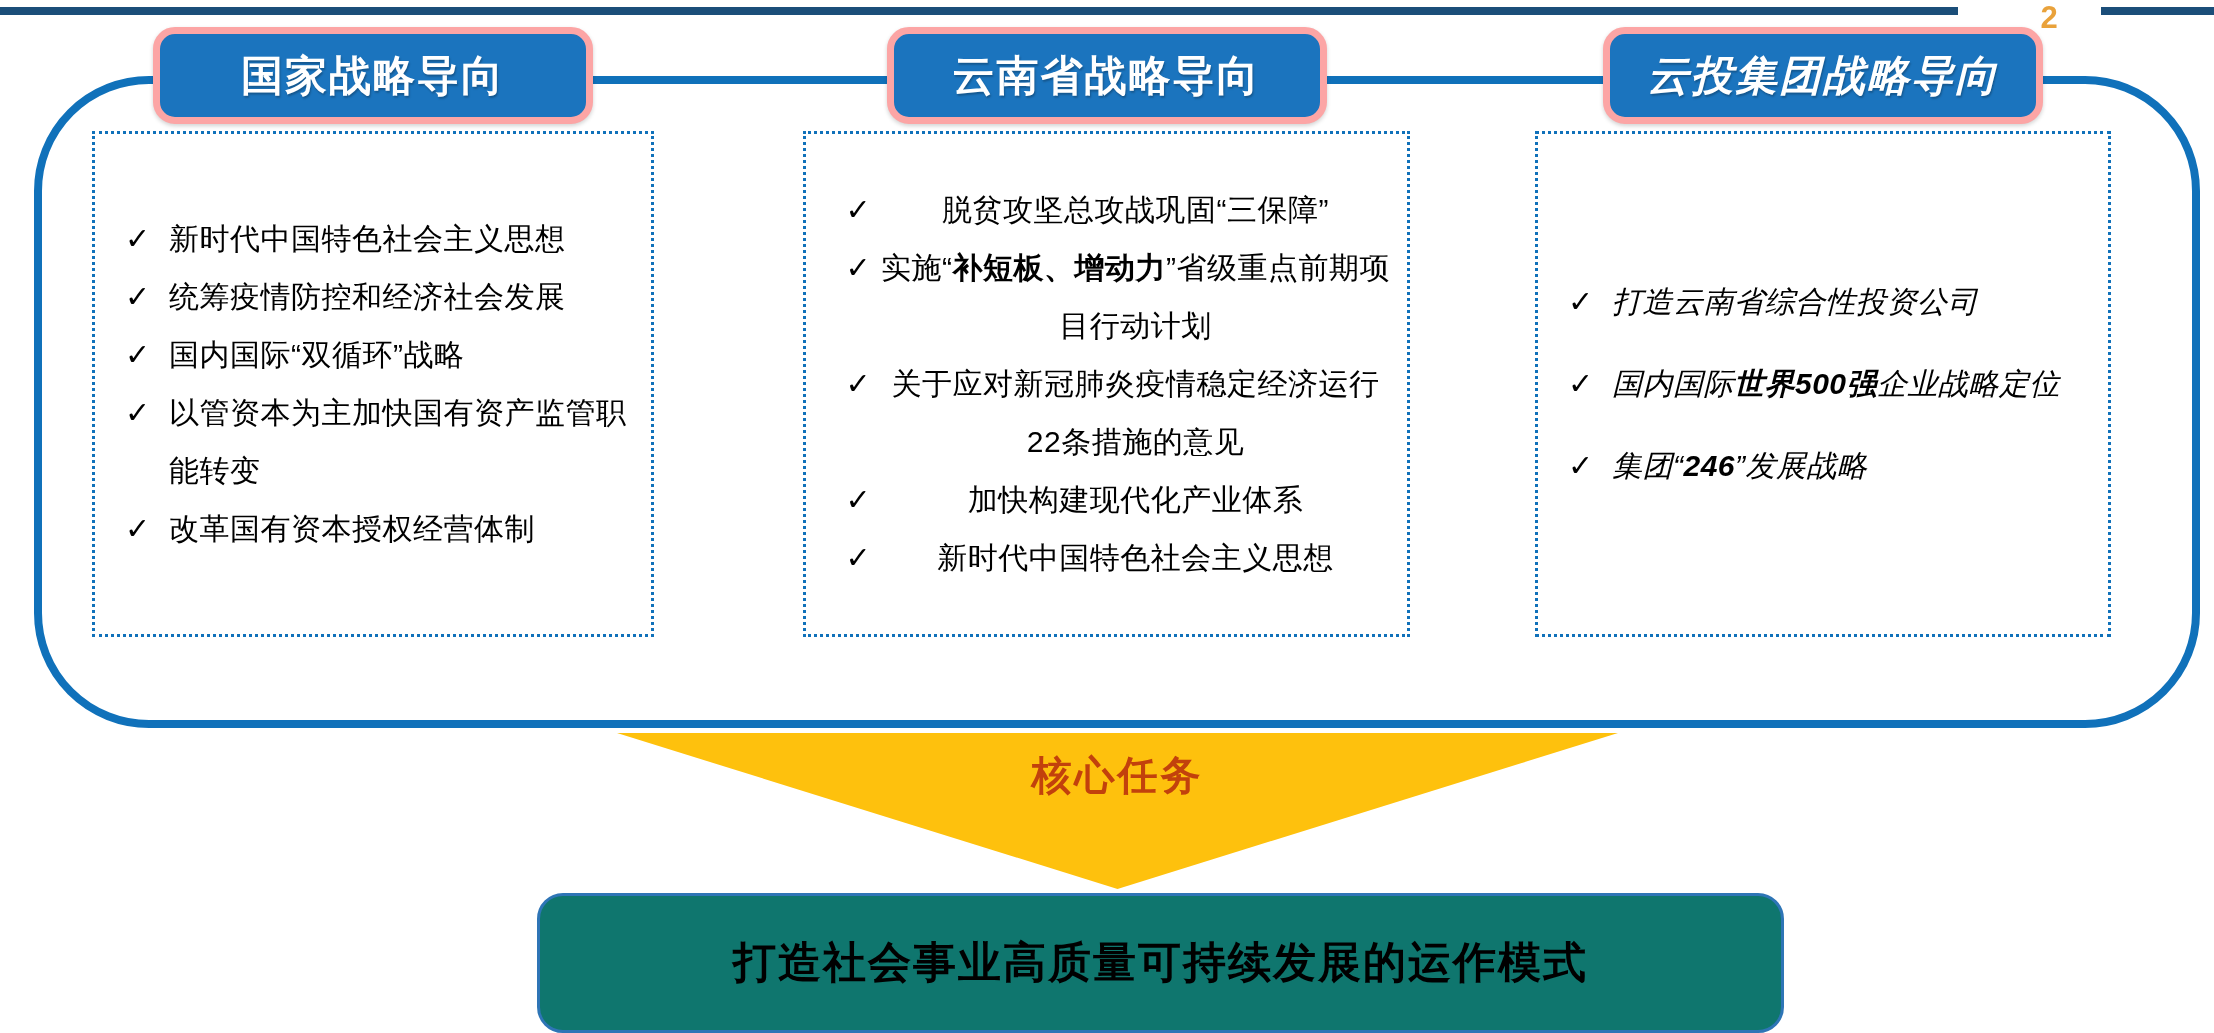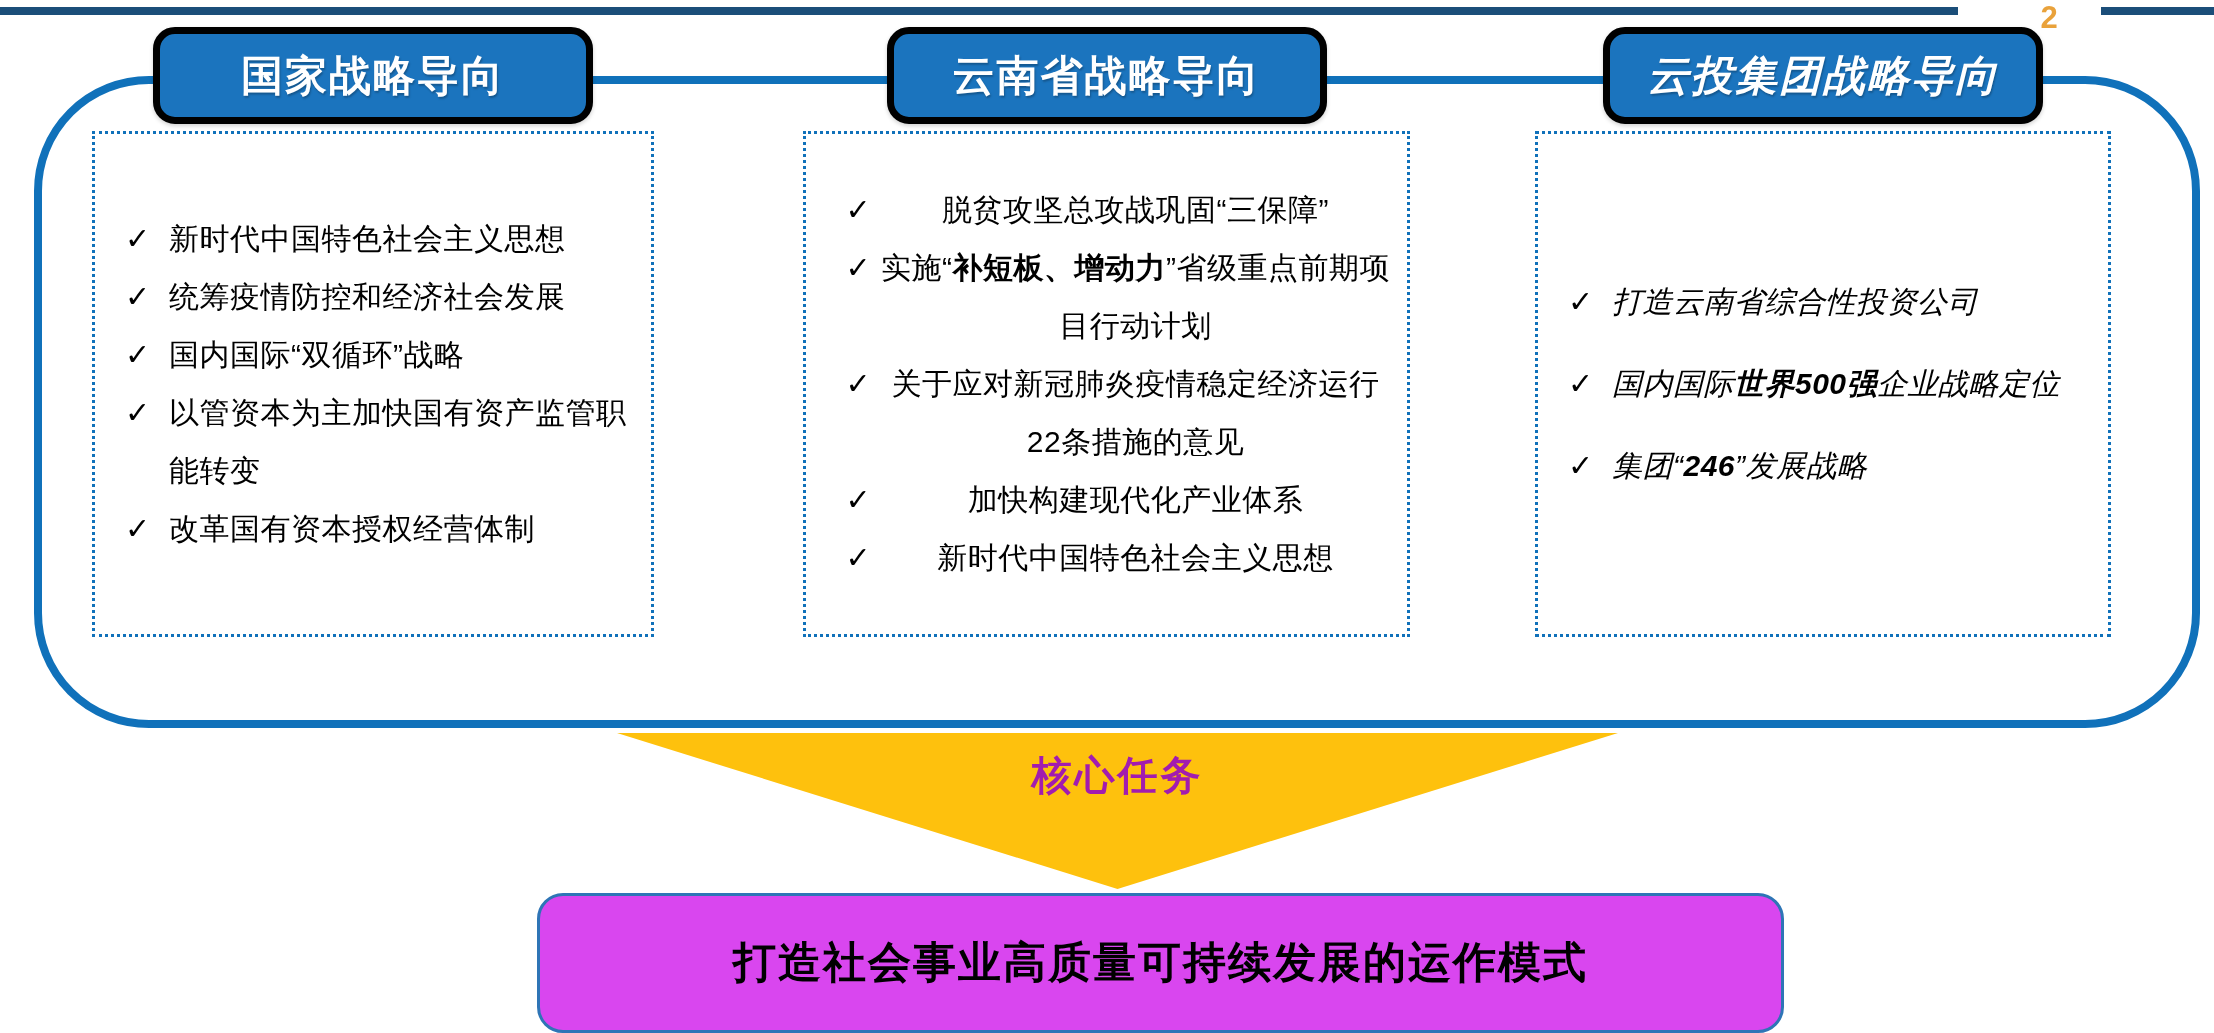--- a/index.html
+++ b/index.html
@@ -25,21 +25,21 @@
   }
 
   
   .column{position:absolute;top:27px;}
   .col-0{left:92px;width:562px;}
   .col-1{left:803px;width:607px;text-align:center;}
   .col-2{left:1535px;width:576px;font-style:italic;}
 
   .badge{
     position:relative;margin:0 auto;width:440px;height:97px;box-sizing:border-box;
-    background:#1b74be;border:7px solid #000000;border-radius:22px;
+    background:#1b74be;border:7px solid #fca5a5;border-radius:22px;
     display:flex;align-items:center;justify-content:center;
     box-shadow:0 2px 4px rgba(0,0,0,0.18);
   }
   .badge .badge-label{
     color:#ffffff;font-size:42px;font-weight:700;letter-spacing:2px;white-space:nowrap;
     text-shadow:1px 2px 2px rgba(0,0,0,0.25);
   }
 
   .dotted-box{
     position:absolute;top:104px;left:0;right:0;height:506px;box-sizing:border-box;
@@ -55,27 +55,27 @@
   .col-2 .item{margin:12px 0;}
 
   
   .funnel{
     position:absolute;left:617px;top:733px;width:1001px;height:156px;
     background:#fec10d;
     clip-path:polygon(0 0,100% 0,50% 100%);
   }
   .funnel-label{
     position:absolute;left:617px;top:748px;width:1001px;text-align:center;
-    font-size:40px;font-weight:700;color:#a21caf;letter-spacing:3px;
+    font-size:40px;font-weight:700;color:#c2410c;letter-spacing:3px;
   }
 
   
   .result-box{
     position:absolute;left:537px;top:893px;width:1247px;height:140px;box-sizing:border-box;
-    background:#d946ef;border:3px solid #2e75b6;border-radius:26px;
+    background:#0f766e;border:3px solid #2e75b6;border-radius:26px;
     display:flex;align-items:center;justify-content:center;
   }
   .result-text{font-size:43px;font-weight:700;letter-spacing:2px;}
 </style>
 </head>
 <body>
 
 <div class="slide">
 
   <div class="top-rule left"></div>

